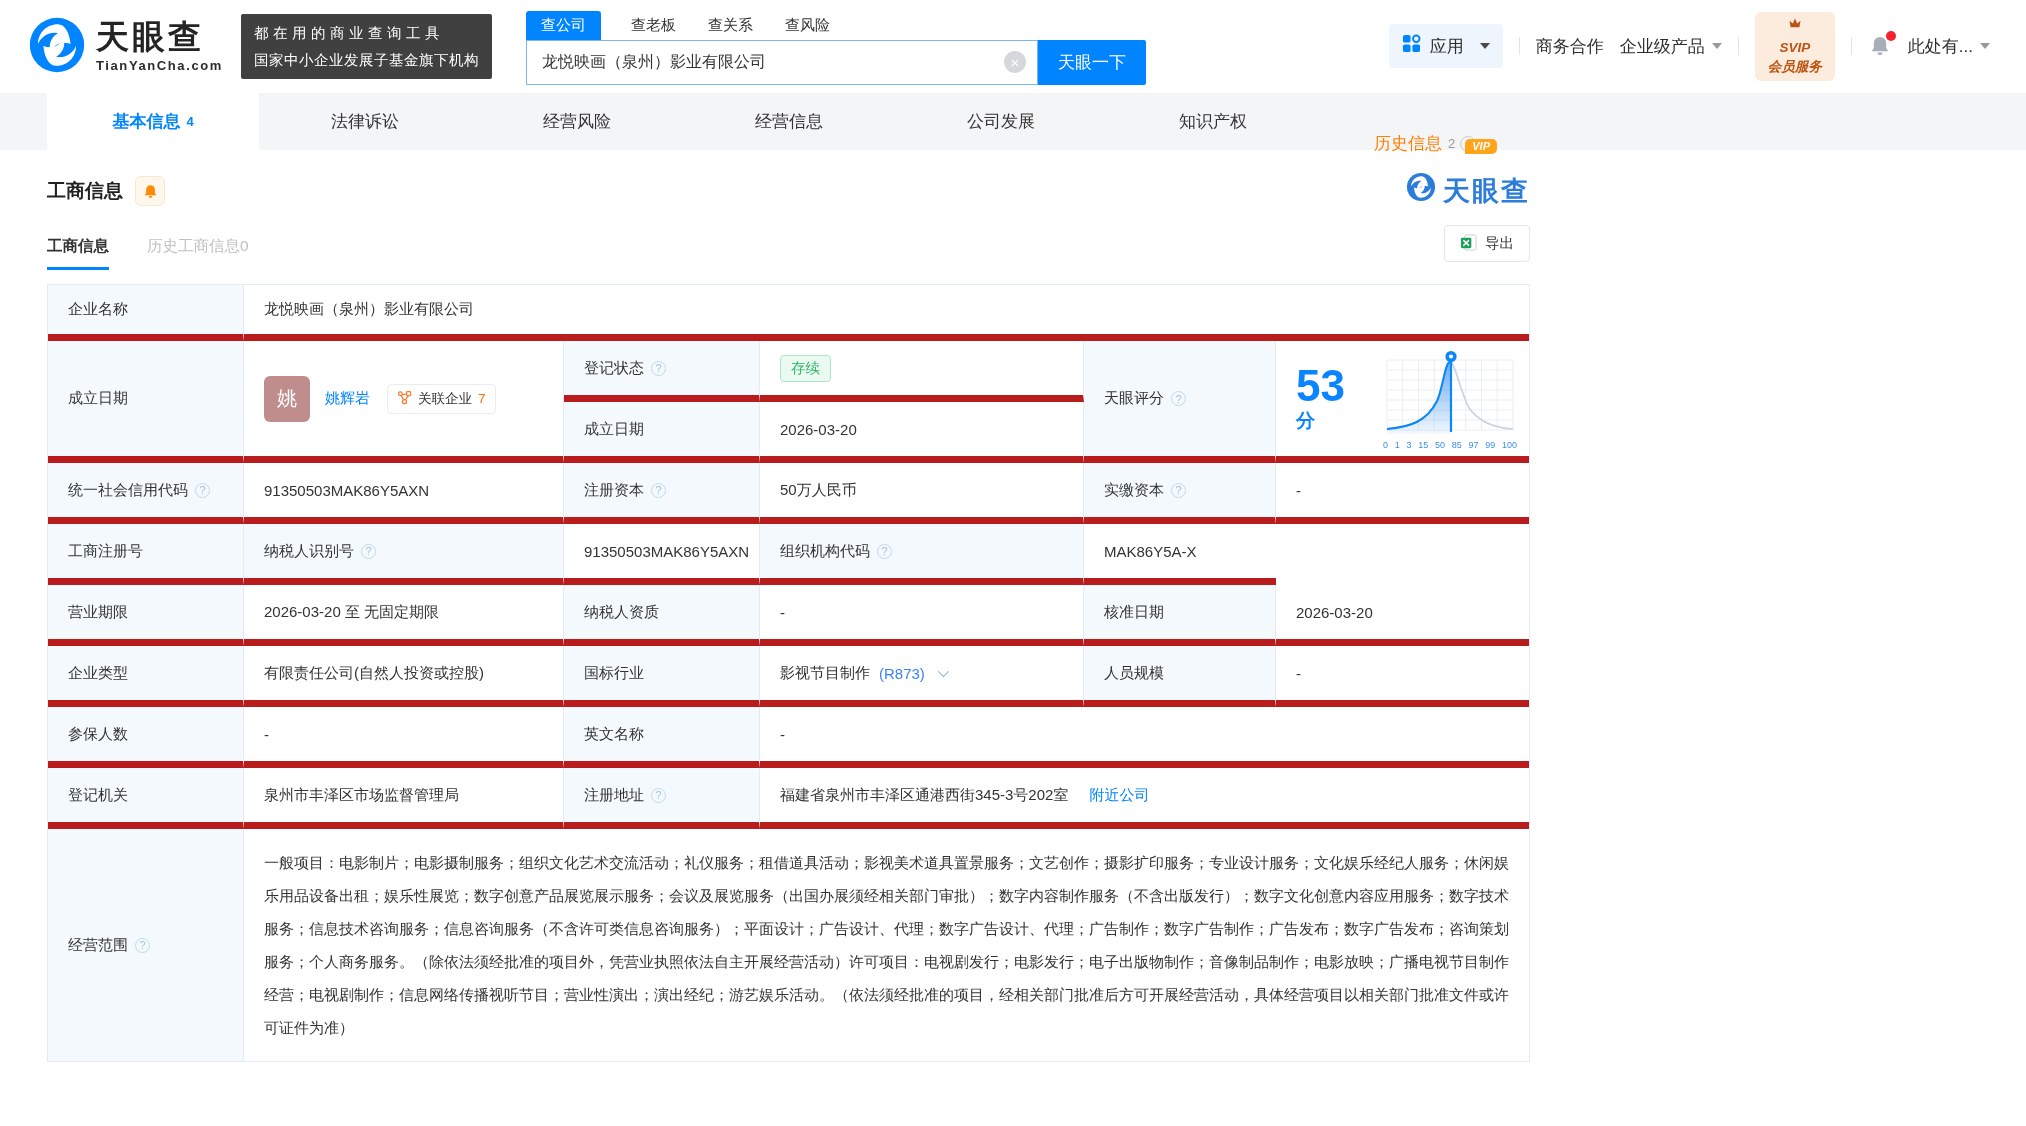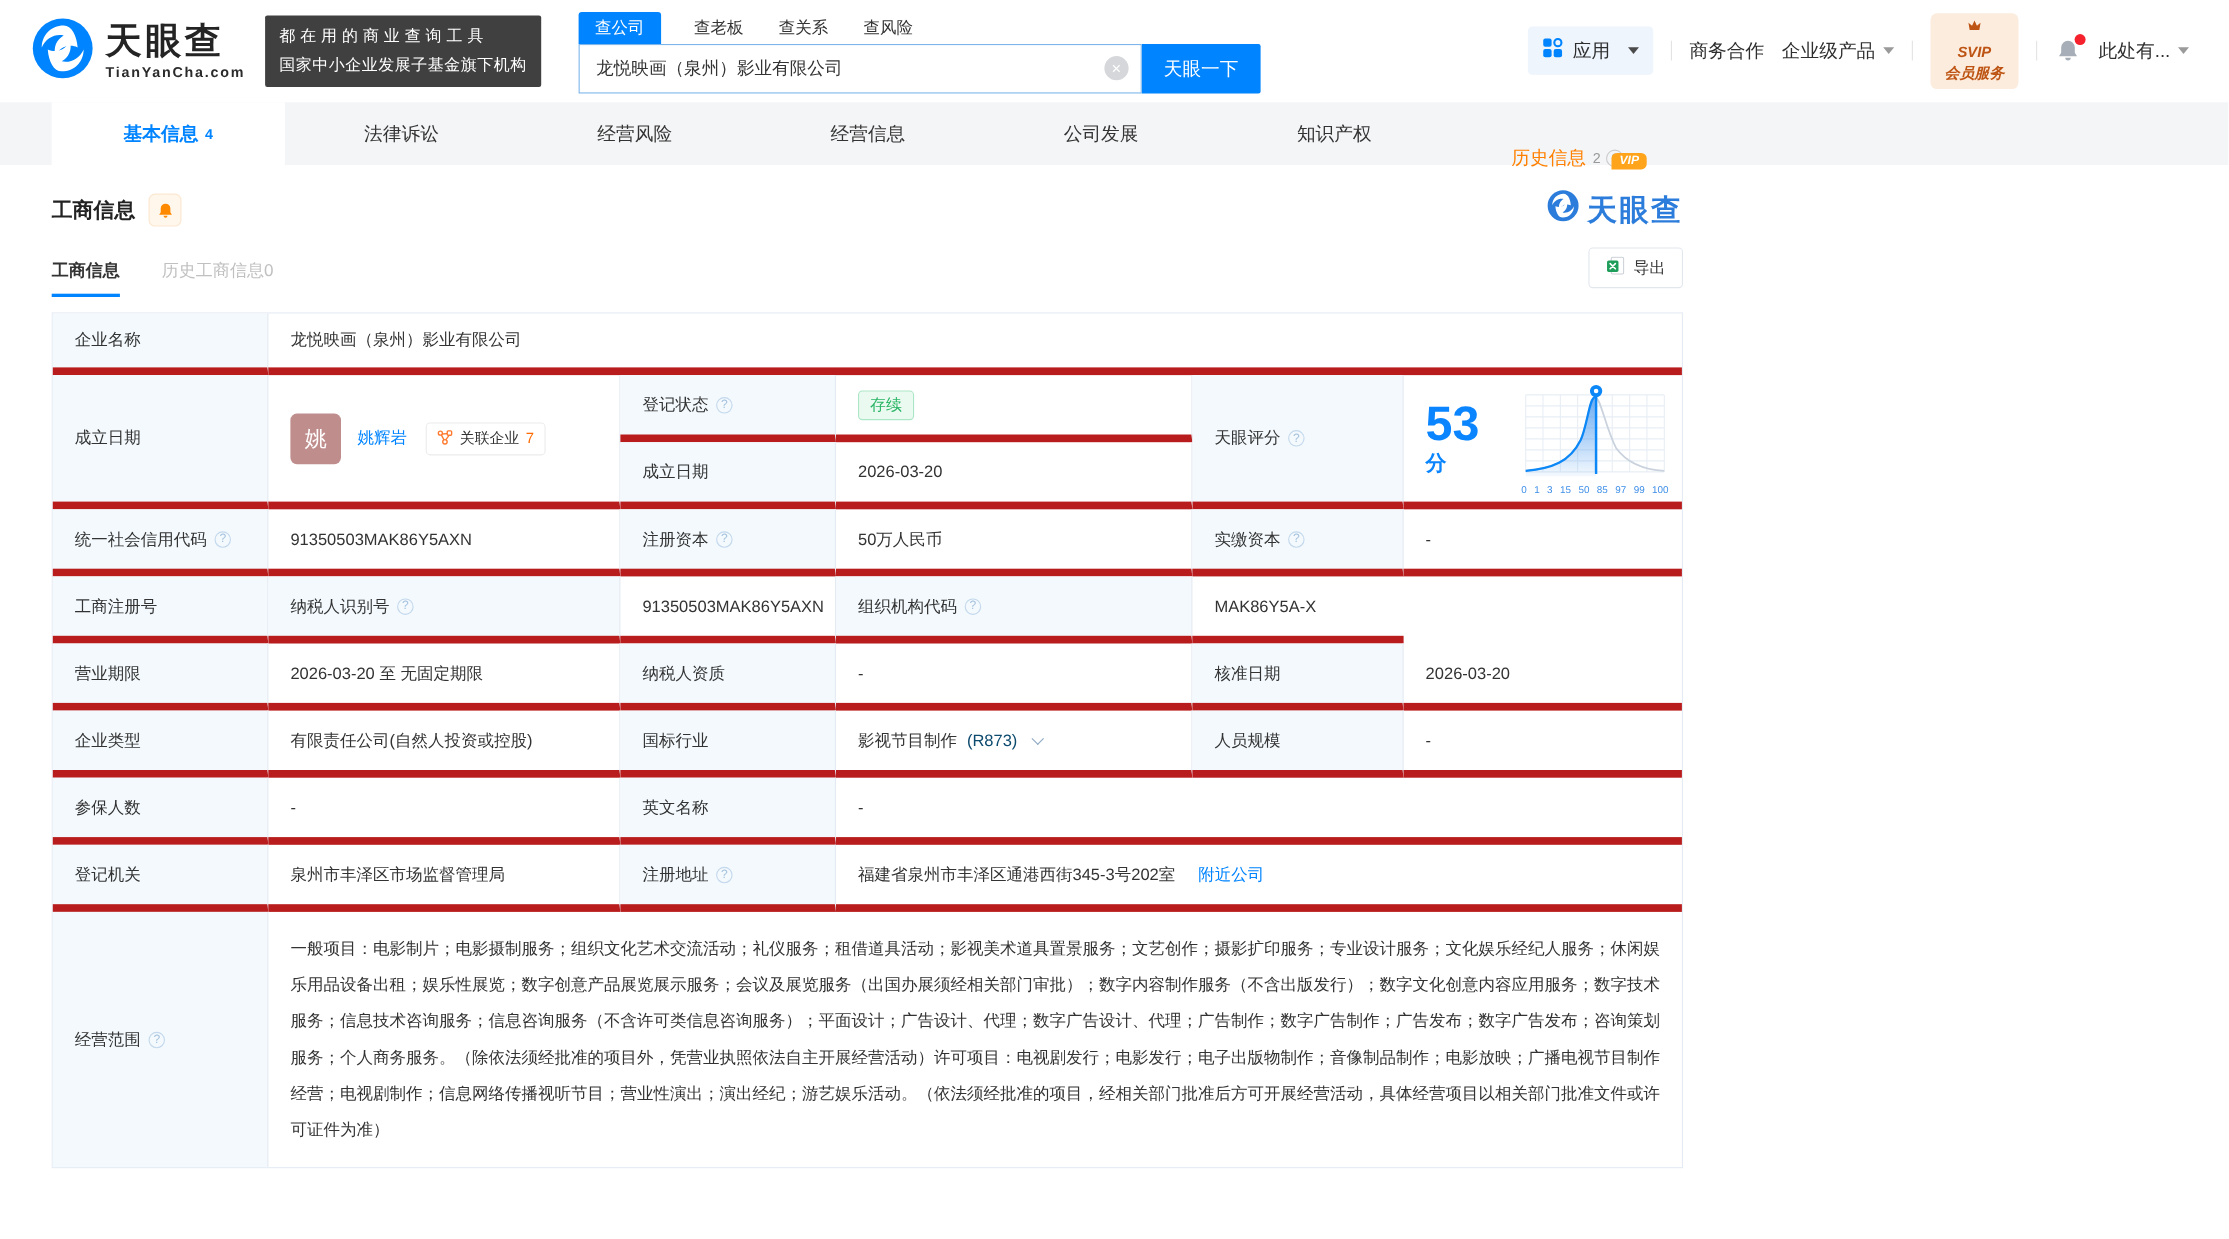--- a/index.html
+++ b/index.html
@@ -99,21 +99,21 @@
 
   .status-badge { background:#eafaf0; color:#2bb566; border:1px solid #abe6c6; border-radius:4px;
     padding:3px 10px; font-size:14.5px; }
 
   .score-cell { justify-content:center; padding-right:12px;gap:28px; }
   .score-num { font-size:44px; font-weight:bold; color:#0a85ff; line-height:1; }
   .score-unit { font-size:19px; font-weight:bold; color:#0a85ff; }
   .chart-box { width:136px; }
   .chart-ticks { display:flex; justify-content:space-between; font-size:9px; color:#3f8fe8; margin-top:1px; }
 
-  .gray-code { color:#0c4a6e; margin-left:2px; }
+  .gray-code { color:#3b82f6; margin-left:2px; }
   .chev { width:8px; height:8px; border-right:1.6px solid #8fa9c4; border-bottom:1.6px solid #8fa9c4;
     transform:rotate(45deg) translateY(-2px); display:inline-block; margin-left:6px; cursor:pointer; }
   .near-link { color:#0084ff; margin-left:14px; cursor:pointer; white-space:nowrap; }
 
   .scope-val { display:block; padding:17px 20px; line-height:33px; font-size:15px; color:#333; }
   .scope-lbl { align-items:center; }
 </style>
 </head>
 <body>
 

